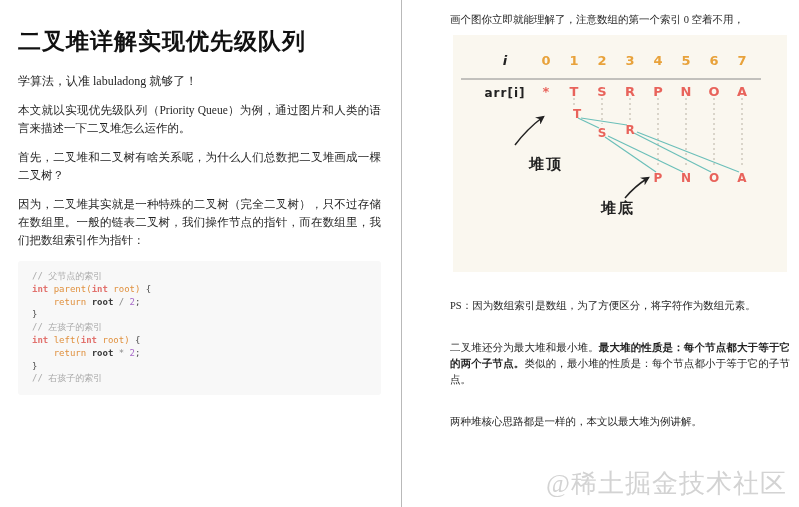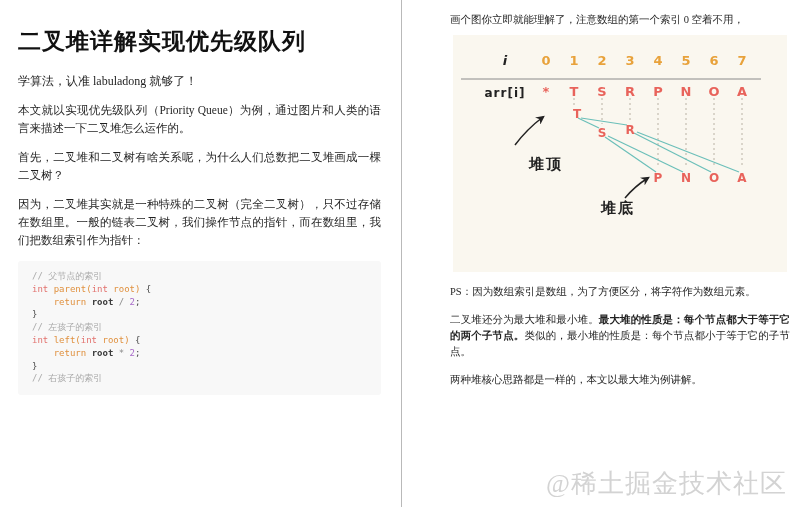--- a/index.html
+++ b/index.html
@@ -21,31 +21,31 @@
     font-size:9.5px; background:#f2f2f2; color:#40434a; padding:1px 4px; border-radius:2px;
   }
   .h2-l { font-size:17px; font-weight:bold; color:#111; margin-top:20px; }
   .code-block {
     margin-top:12px; background:#f8f8f8; border-radius:3px;
     padding:9px 14px 10px 14px; width:363px;
     font-family:"DejaVu Sans Mono","Liberation Mono",monospace;
     font-size:9px; line-height:12.8px; white-space:pre; color:#4a4a4a;
   }
   .tok-com { color:#a9a9a9; }
-  .tok-type { color:#e2726e; }
+  .tok-type { color:#e2726e;font-weight:bold; }
   .tok-fn { color:#e0913f; }
   .tok-kw { color:#e0913f; }
   .tok-var { color:#3b3b3b; font-weight:bold; }
   .tok-num { color:#a86bc9; }
   .tok-op { color:#8a8a8a; }
   .tok-pln { color:#4a4a4a; }
 
   
   .col-right { position:absolute; left:450px; top:0; width:340px; }
-  .body-r { font-size:10.5px; line-height:16px; margin-top:12px; text-align:justify; }
+  .body-r { font-size:10.5px; line-height:16px; margin-top:26px; text-align:justify; }
   .p-top { margin-top:12px; }
 
   
   .diagram {
     position:relative; margin-top:7px; margin-left:3px;
     width:334px; height:237px; background:#faf7ef;
   }
   .diagram svg { position:absolute; left:0; top:0; }
   .hand { font-family:"DejaVu Sans",sans-serif; position:absolute; transform:translateX(-50%); }
   .idx-label { color:#222; font-size:13px; font-style:italic; font-weight:bold; }

